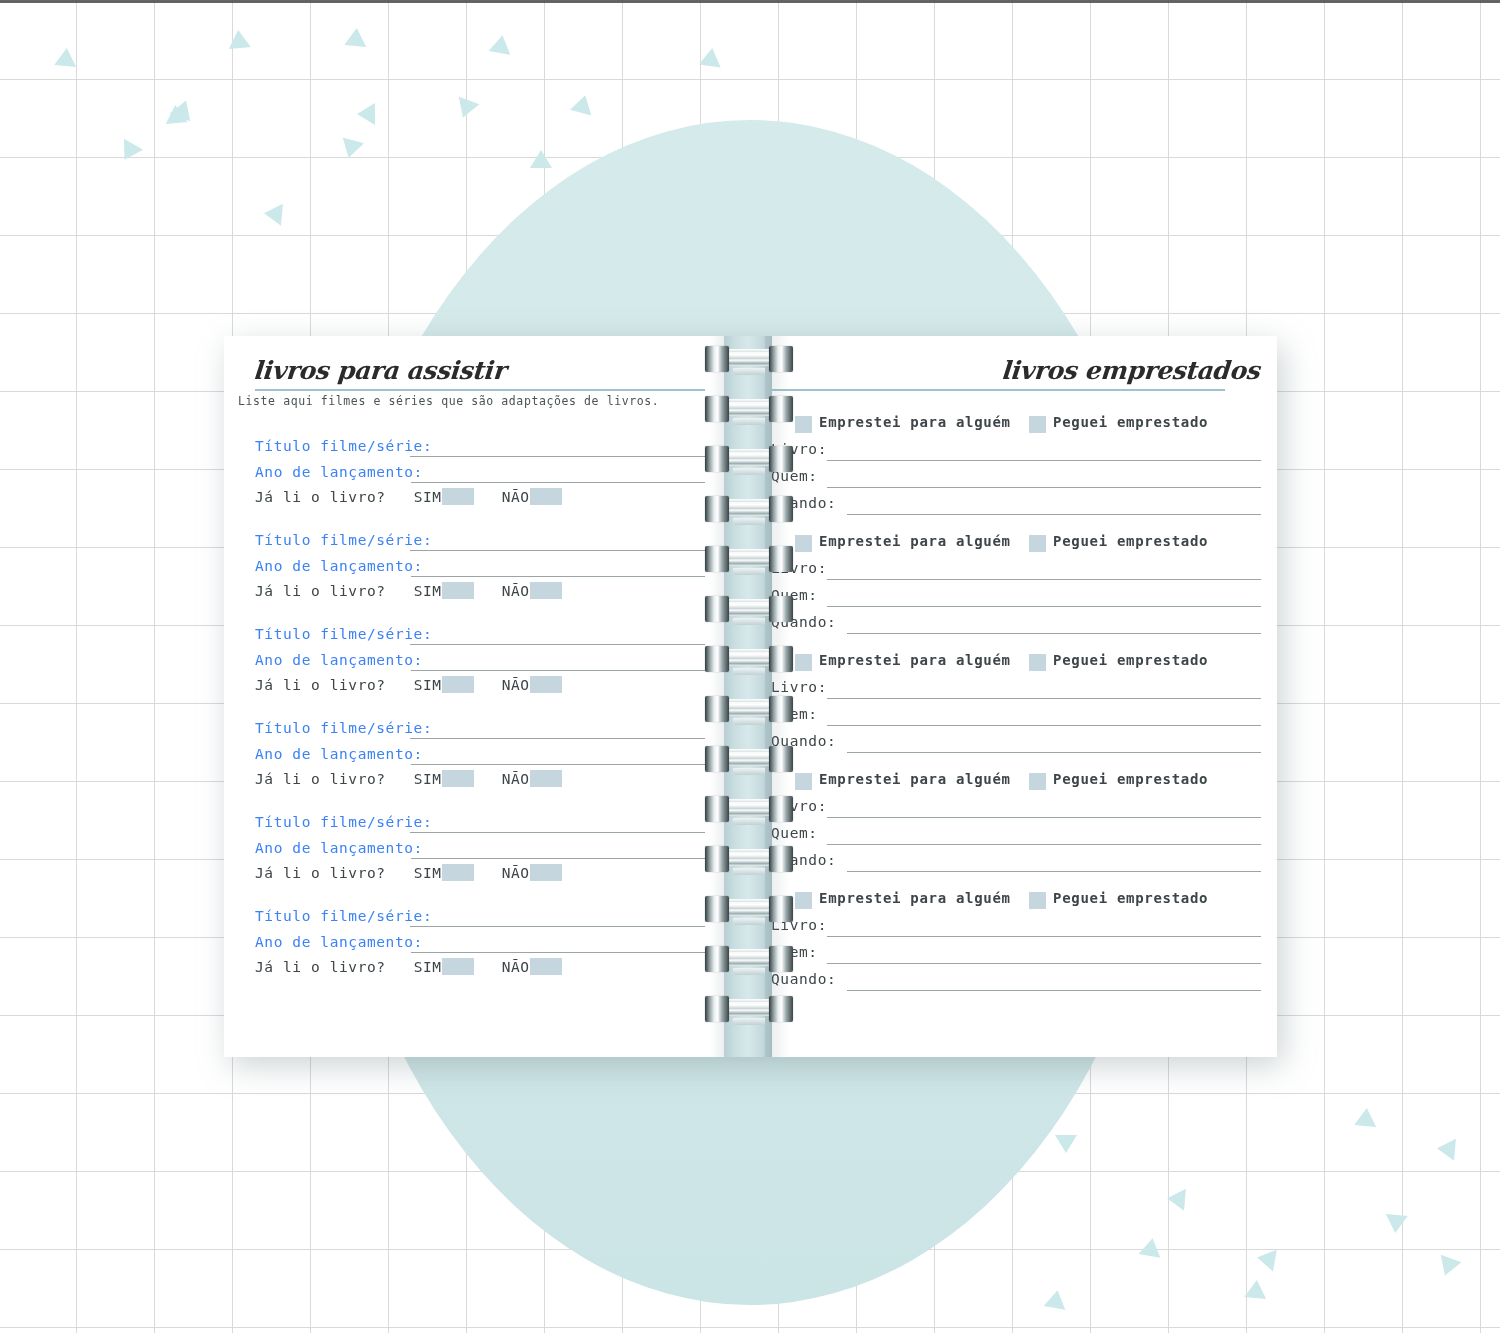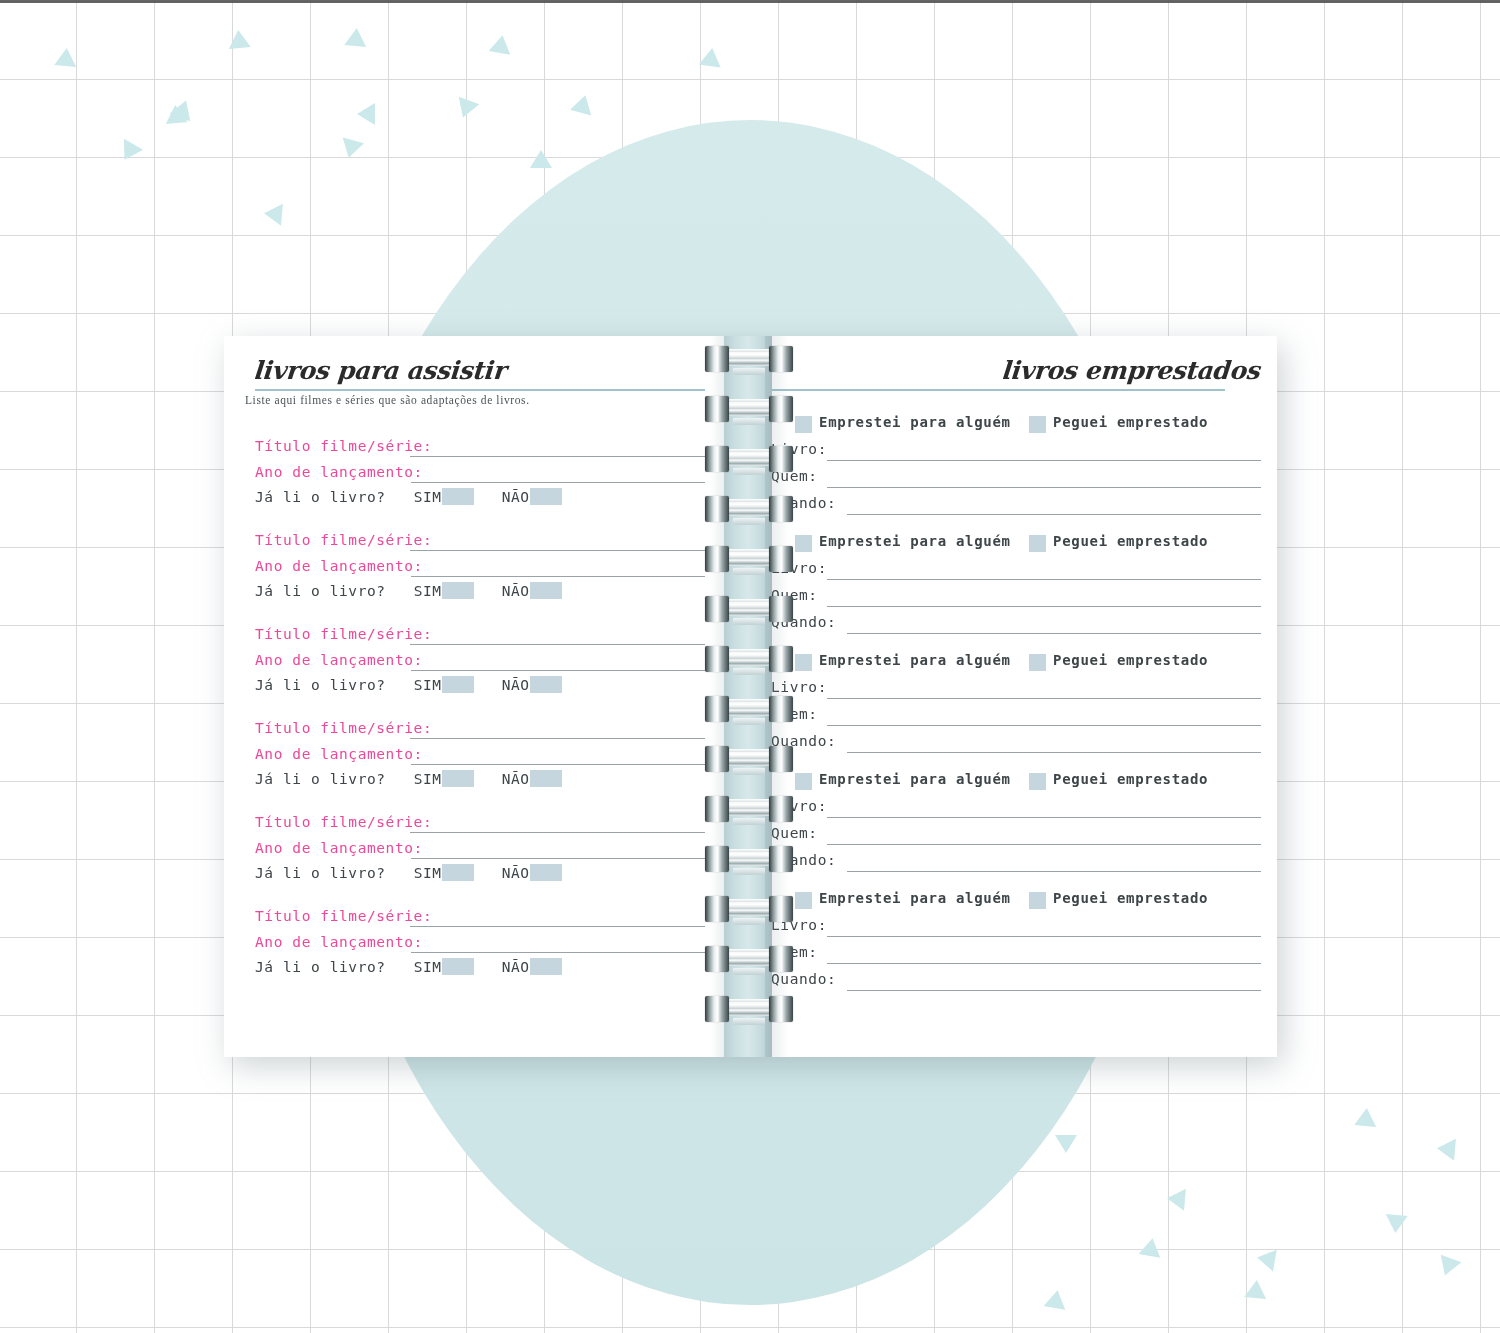--- a/index.html
+++ b/index.html
@@ -165,21 +165,21 @@
   
   .lrow { position: absolute; left: 31px; width: 450px; }
   .fline {
     position: relative;
     height: 26px;
     white-space: nowrap;
   }
   .flabel {
     font-size: 14.5px;
     letter-spacing: 0.6px;
-    color: #ec4899;
+    color: #3b82f6;
   }
   .rule {
     position: absolute;
     bottom: 5px;
     height: 1px;
     background: #9aa3a6;
   }
   .chk {
     display: inline-block;
     width: 32px; height: 17px;
@@ -246,21 +246,21 @@
     </div>
 
   <div id="circle"></div>
 
   <div id="notebook">
 
     <div class="page" id="pageLeft">
       <div class="pad">
         <div class="title-script" style="left:31px; top:20px;">livros para assistir</div>
         <div class="title-rule" style="left:31px; top:53px; width:450px;"></div>
-        <div class="subtitle" style="left:21px; top:58px;font-family:Liberation Serif, serif;">Liste aqui filmes e séries que são adaptações de livros.</div>
+        <div class="subtitle" style="left:14px; top:58px;">Liste aqui filmes e séries que são adaptações de livros.</div>
 
         <div id="leftRows">
             <div class="lrow" style="top: 100px;">
               <div class="fline"><span class="flabel">Título filme/série:</span><span class="rule" style="left:155px; right:0;"></span></div>
               <div class="fline"><span class="flabel">Ano de lançamento:</span><span class="rule" style="left:156px; right:0;"></span></div>
               <div class="fline ynrow"><span>Já li o livro?</span><span class="gap"></span><span>SIM</span><span class="chk"></span><span class="gap"></span><span>NÃO</span><span class="chk"></span></div>
             </div>
             <div class="lrow" style="top: 194px;">
               <div class="fline"><span class="flabel">Título filme/série:</span><span class="rule" style="left:155px; right:0;"></span></div>
               <div class="fline"><span class="flabel">Ano de lançamento:</span><span class="rule" style="left:156px; right:0;"></span></div>

